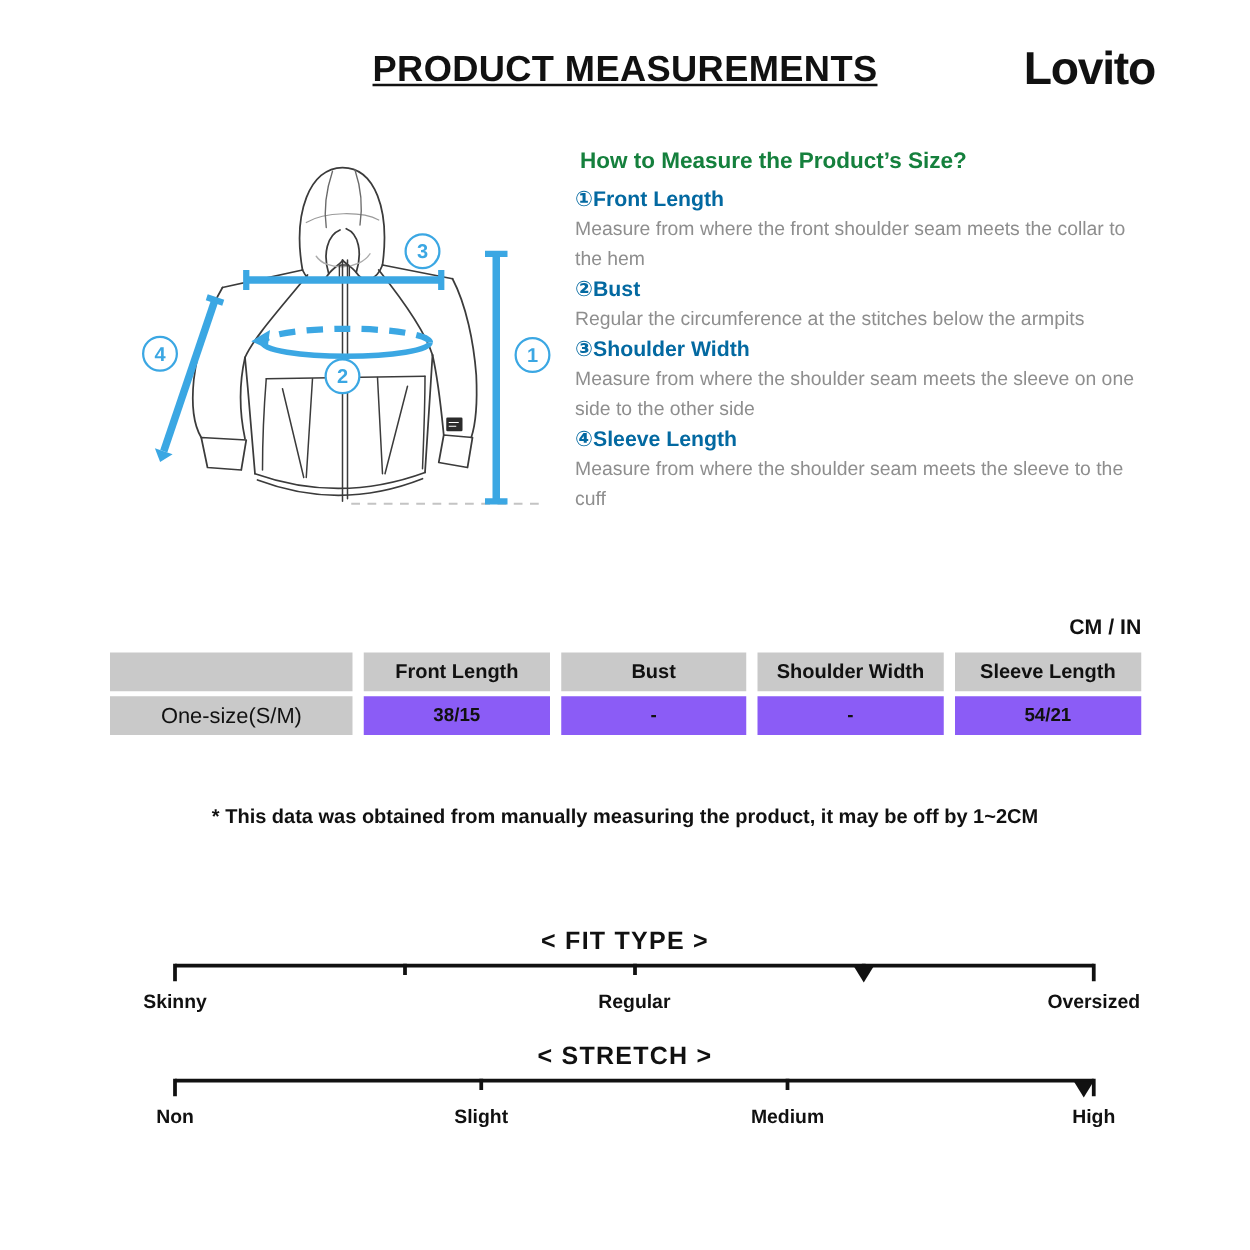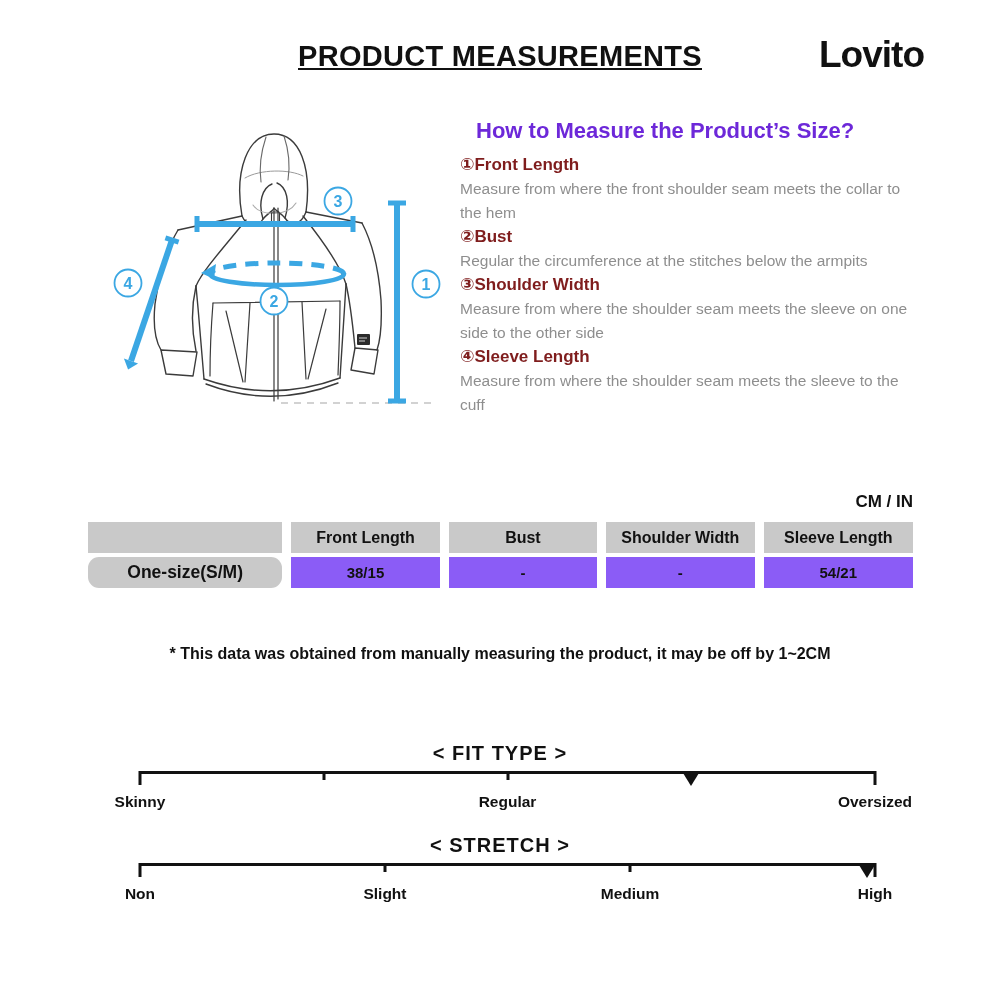--- a/index.html
+++ b/index.html
@@ -9,30 +9,30 @@
     overflow:hidden;
   }
   .abs{position:absolute;}
   
   .title{top:40px;left:0;right:0;text-align:center;font-size:29px;font-weight:800;letter-spacing:.3px;text-decoration:underline;}
   .brand{top:34px;right:76px;font-size:37px;font-weight:800;letter-spacing:-1px;}
   
   .diagram{left:100px;top:118px;width:350px;height:300px;}
   
   .howto{left:460px;top:118px;width:466px;}
-  .howto h2{margin:0 0 9px 16px;font-size:22px;font-weight:800;color:#6d28d9;}
-  .hlabel{font-size:17px;font-weight:700;line-height:24px;color:#7f1d1d;}
+  .howto h2{margin:0 0 9px 4px;font-size:18px;font-weight:800;color:#15803d;}
+  .hlabel{font-size:17px;font-weight:700;line-height:24px;color:#0369a1;}
   .hdesc{margin:0;font-size:15.5px;line-height:24px;color:#8e8e8e;}
   
   .unit{top:492px;right:87px;font-size:17px;font-weight:700;}
   .mtable{left:88px;top:522px;width:825px;display:grid;
     grid-template-columns:195fr 149fr 149fr 149fr 150fr;column-gap:9px;row-gap:4px;}
   .cell{height:31px;display:flex;align-items:center;justify-content:center;}
   .head{background:#c9c9c9;font-weight:700;font-size:16px;}
-  .size{background:#c9c9c9;font-size:17.5px;font-weight:700;border-radius:11px;}
+  .size{background:#c9c9c9;font-size:17.5px;font-weight:400;}
   .val{background:#8b5cf6;font-weight:700;font-size:15px;}
   
   .note{top:645px;left:0;right:0;text-align:center;font-size:16px;font-weight:700;}
   
   .scale-title{left:0;right:0;text-align:center;font-size:20px;font-weight:800;letter-spacing:1px;}
   .scale-bar{left:140px;width:735px;height:16px;}
   .bar-line{position:absolute;left:0;right:0;top:0;height:0;border-top:3px solid #111;}
   .tick{position:absolute;top:0;width:3px;background:#111;transform:translateX(-50%);}
   .tick.end{height:14px;}
   .tick.mid{height:9px;}

